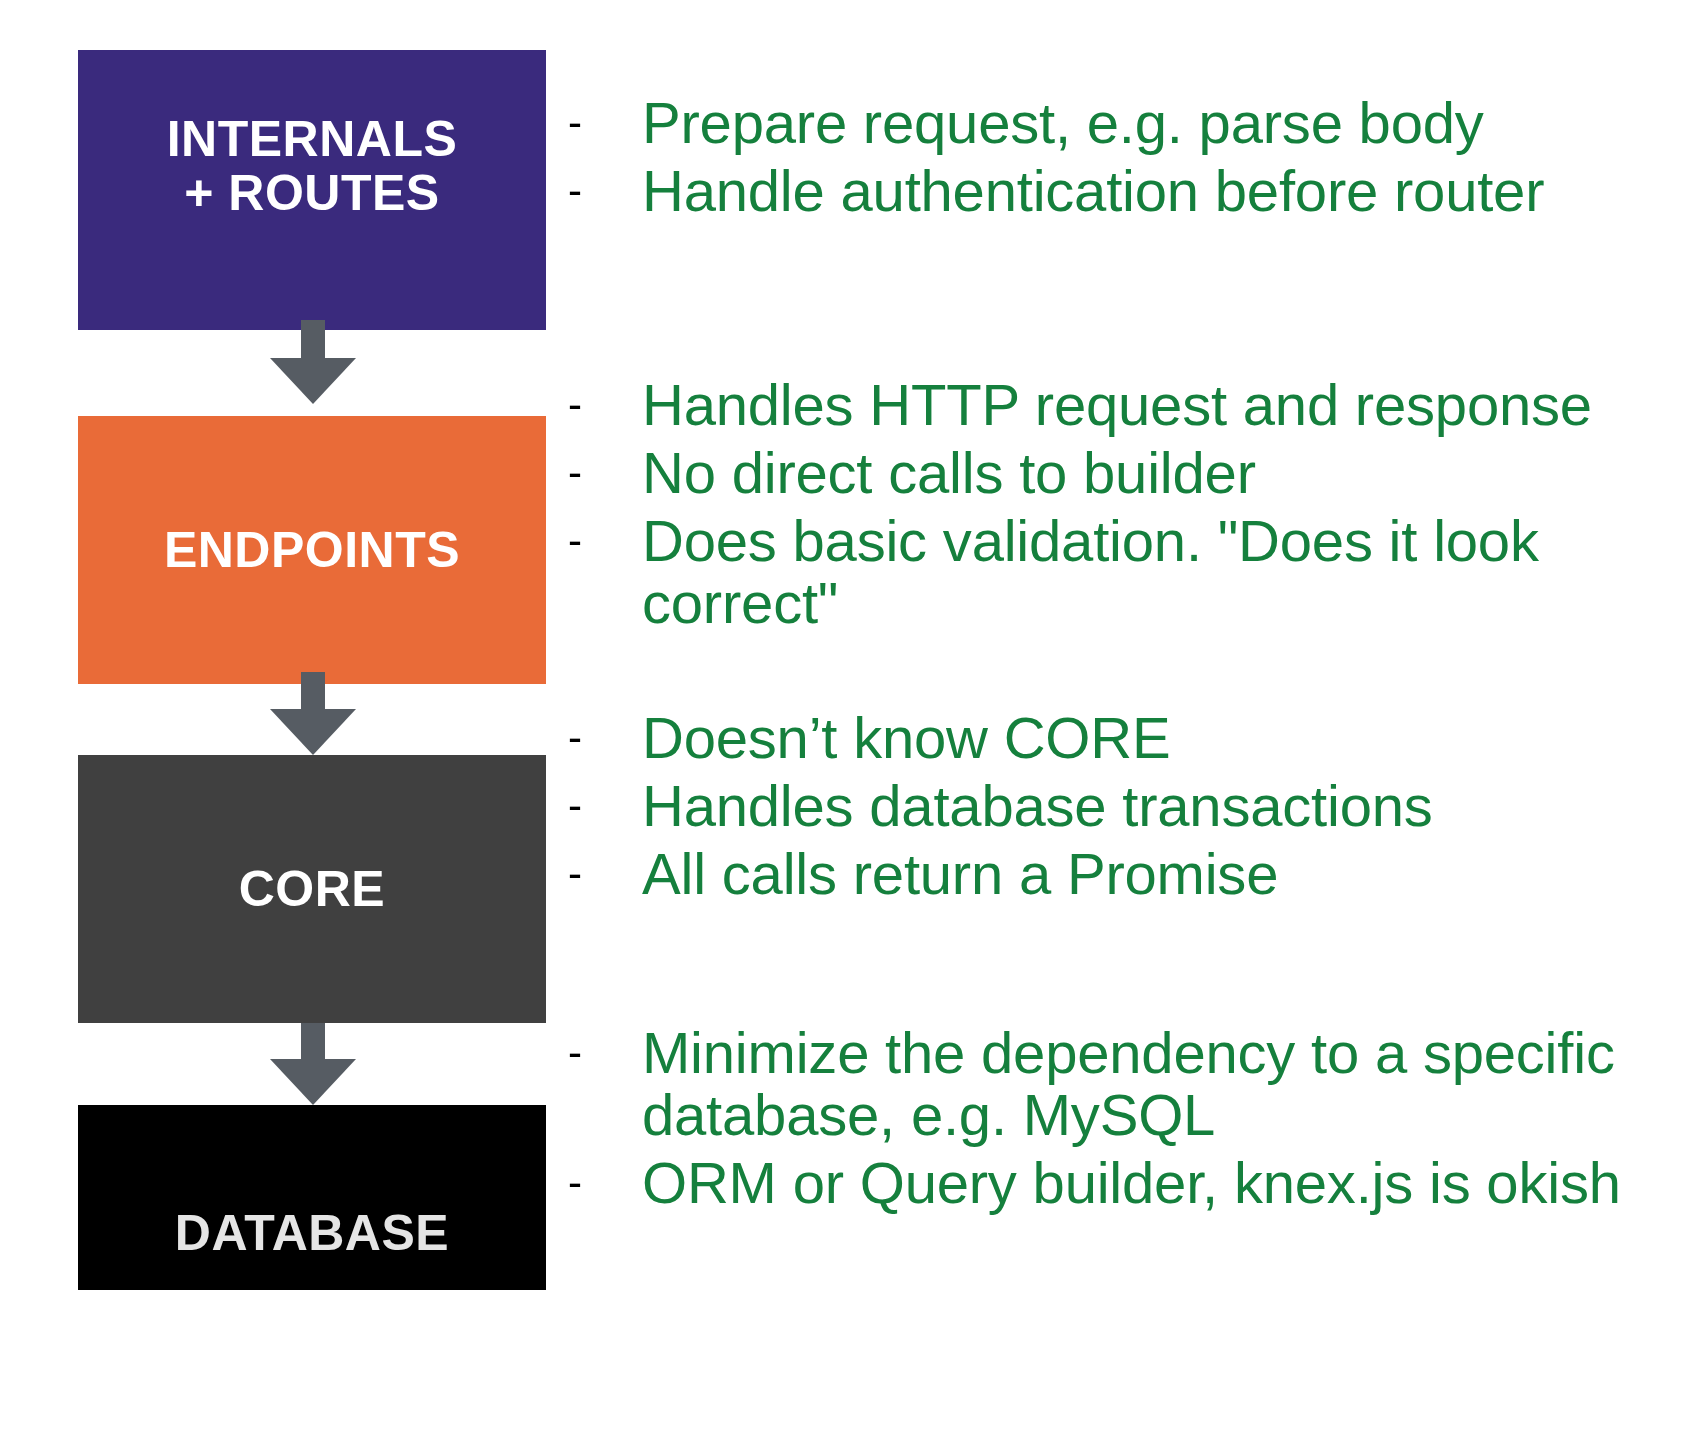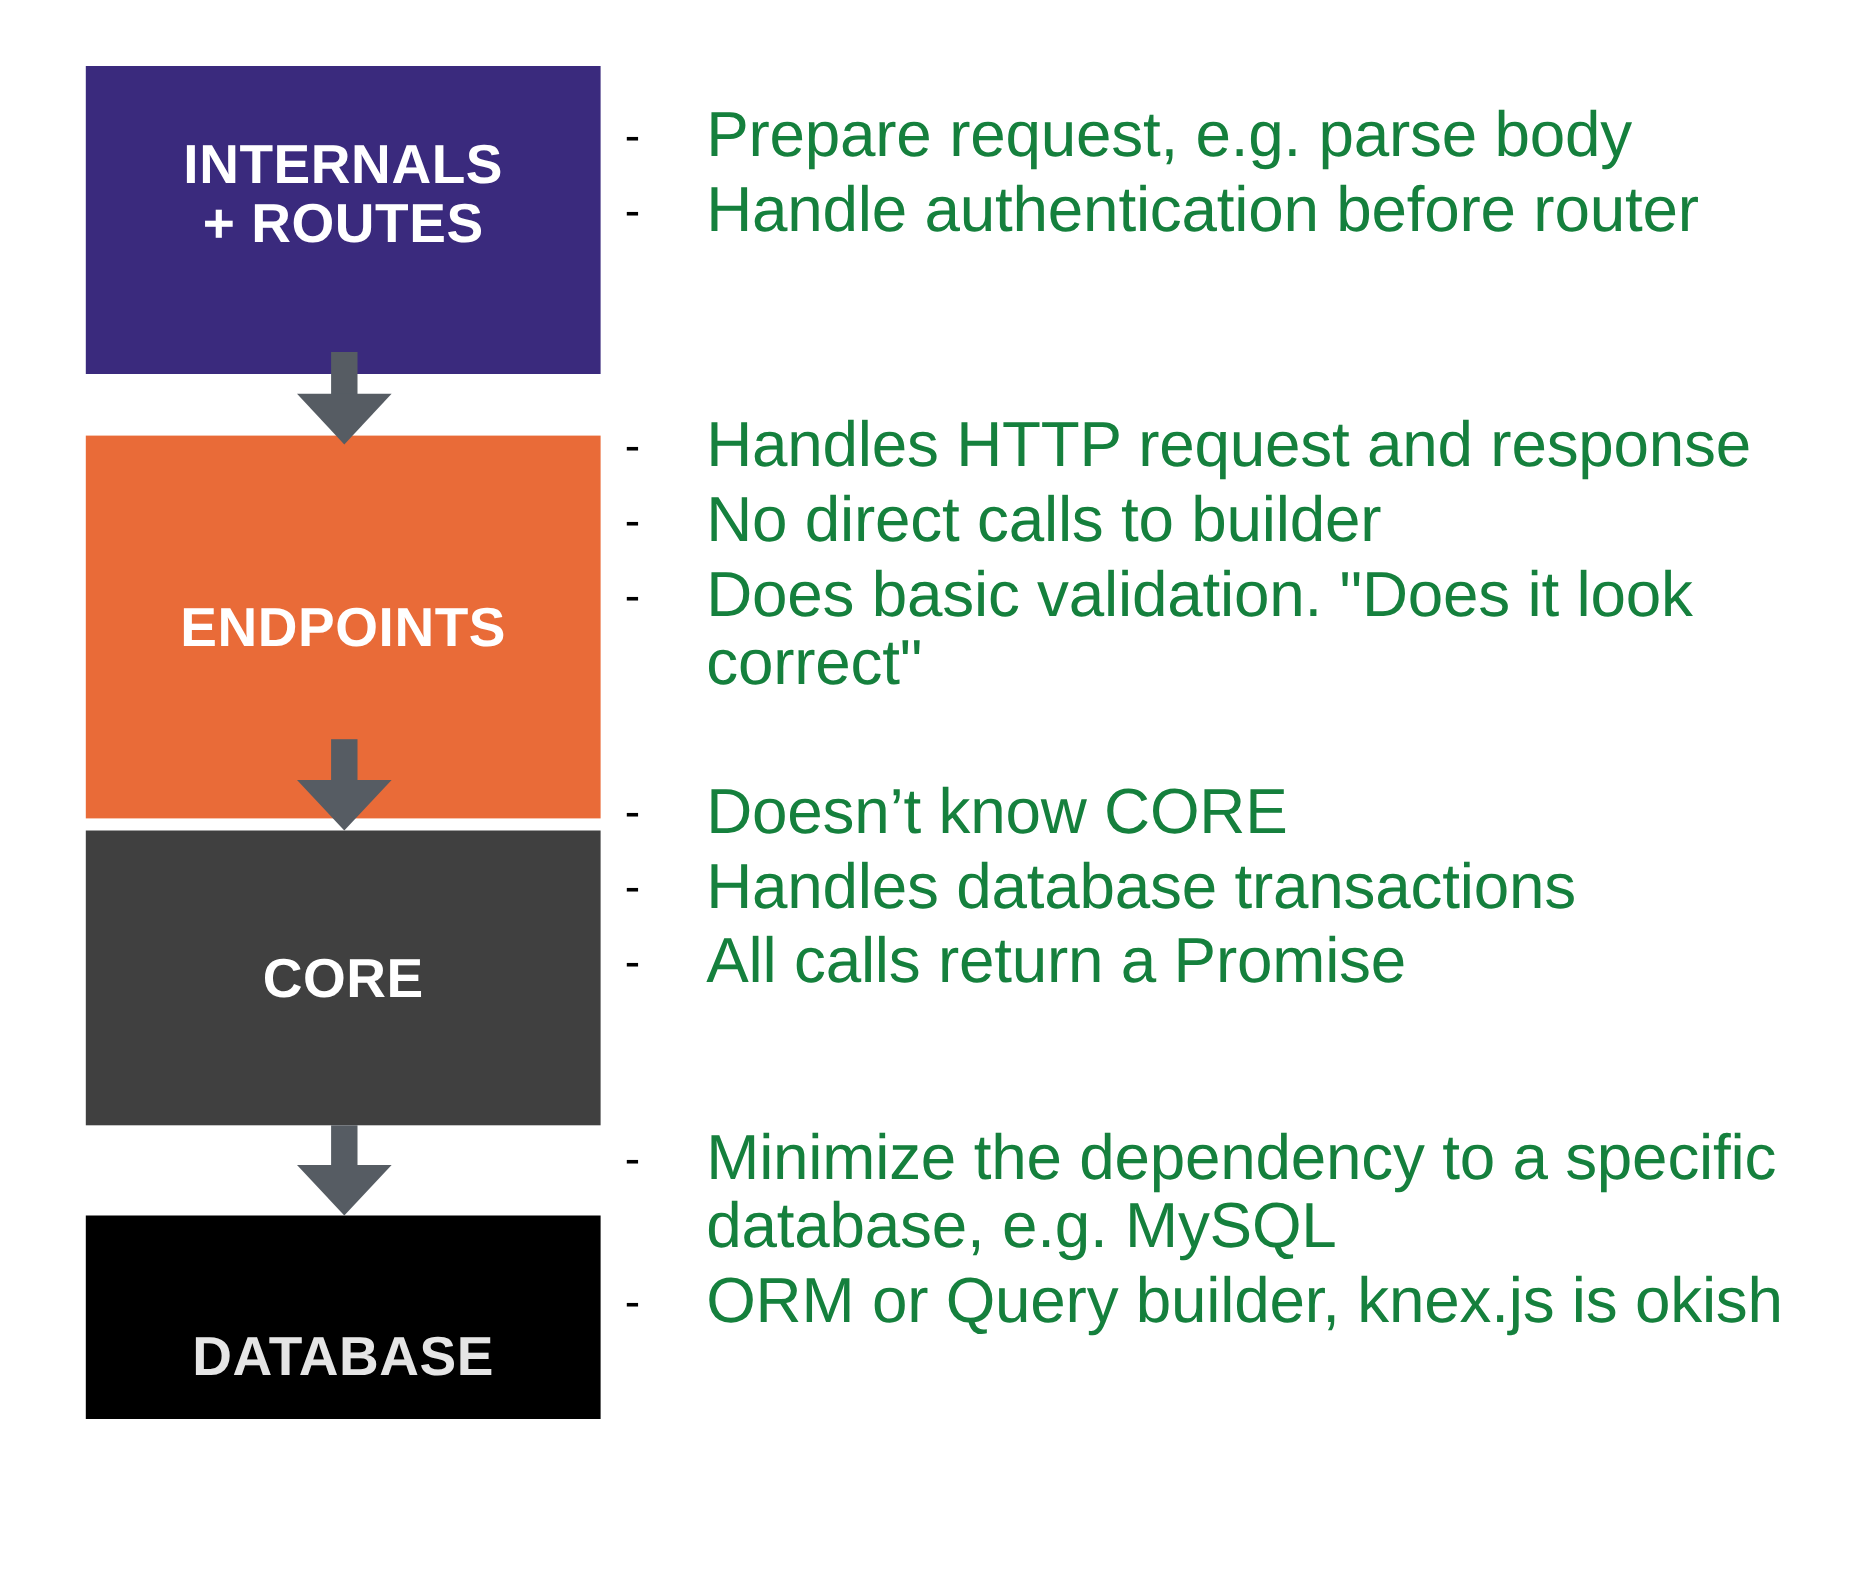--- a/index.html
+++ b/index.html
@@ -36,22 +36,22 @@
     color: #ffffff;
     font-family: "Liberation Sans", sans-serif;
     font-weight: bold;
     font-size: 52px;
     letter-spacing: 0.5px;
     line-height: 1.08;
     text-align: center;
     white-space: pre-line;
   }
 
-  #box-internals { top: 60px;   height: 280px; background: #3A2A7D; }
-  #box-endpoints { top: 396px;  height: 348px; background: #E96B38; }
+  #box-internals { top: 50px;   height: 280px; background: #3A2A7D; }
+  #box-endpoints { top: 416px;  height: 268px; background: #E96B38; }
   #box-core      { top: 755px;  height: 268px; background: #44A047; }
   #box-database  { top: 1105px; height: 185px; background: #000000; }
 
   #box-internals .layer-title { font-size: 50px; }
   #box-endpoints .layer-title { font-size: 50px; }
   #box-core      .layer-title { font-size: 50px; }
   #box-database  .layer-title { font-size: 50px; }
 
   
   #box-internals { align-items: flex-start; padding-top: 62px; }

